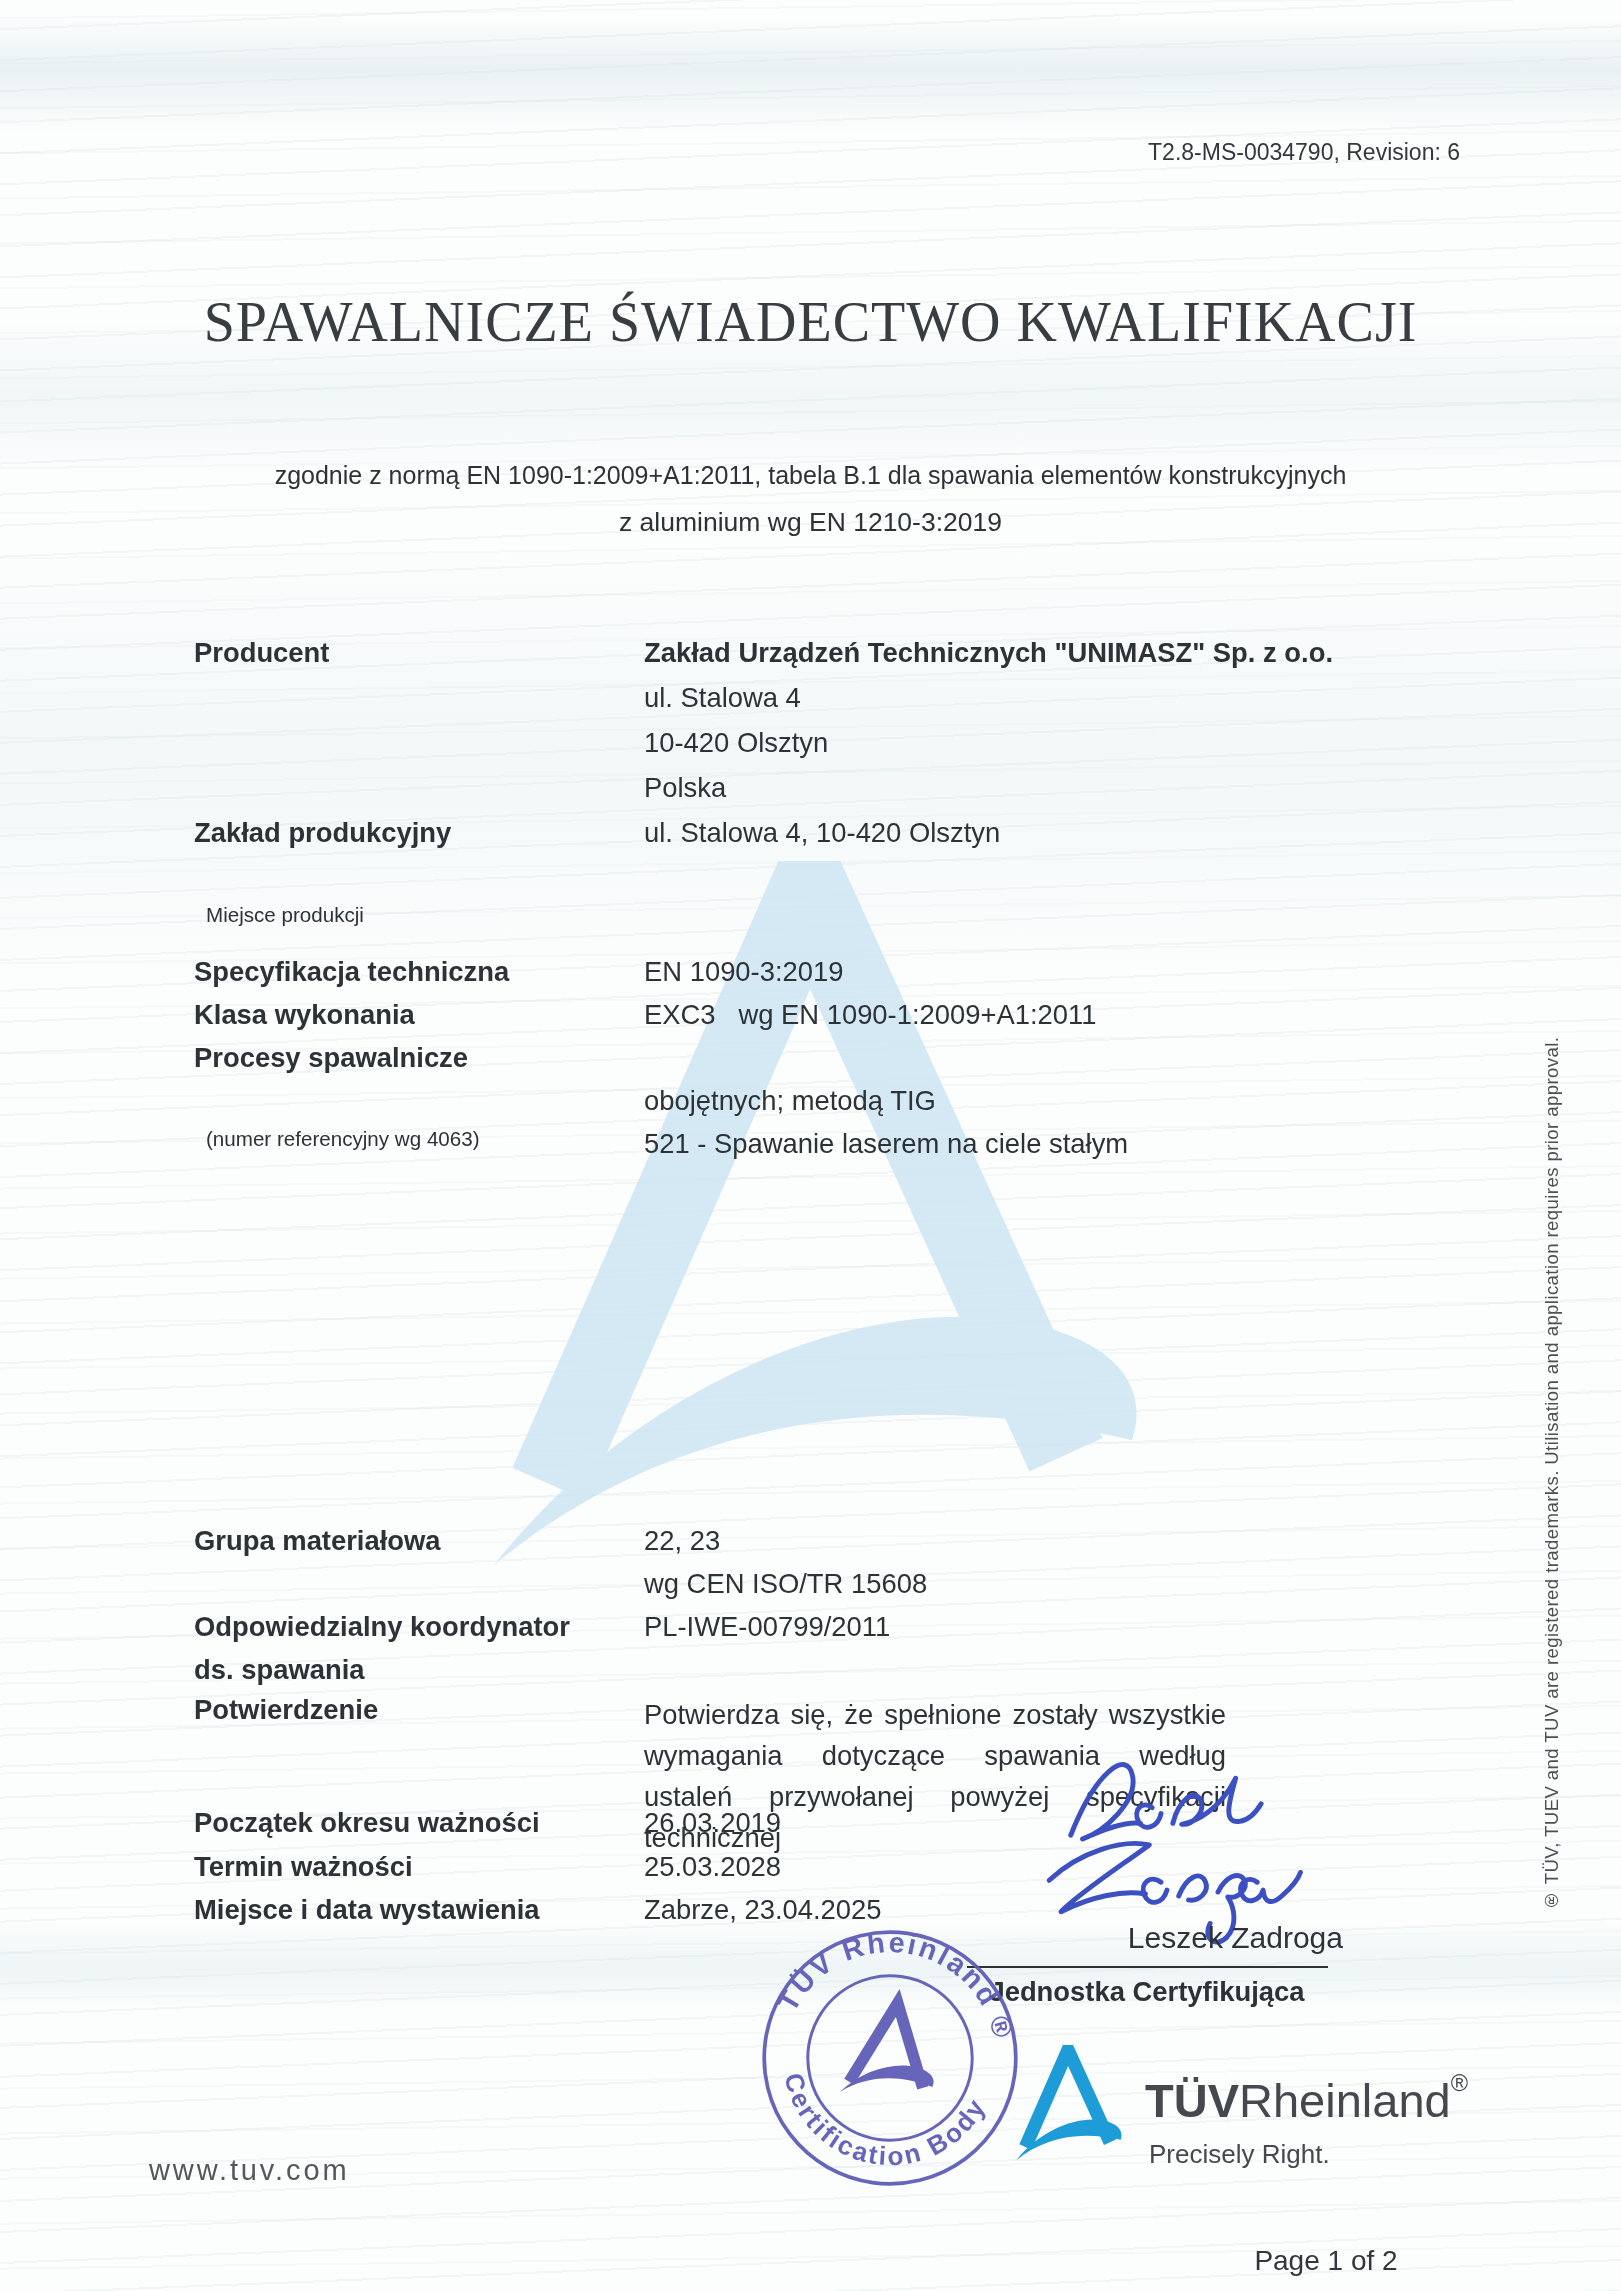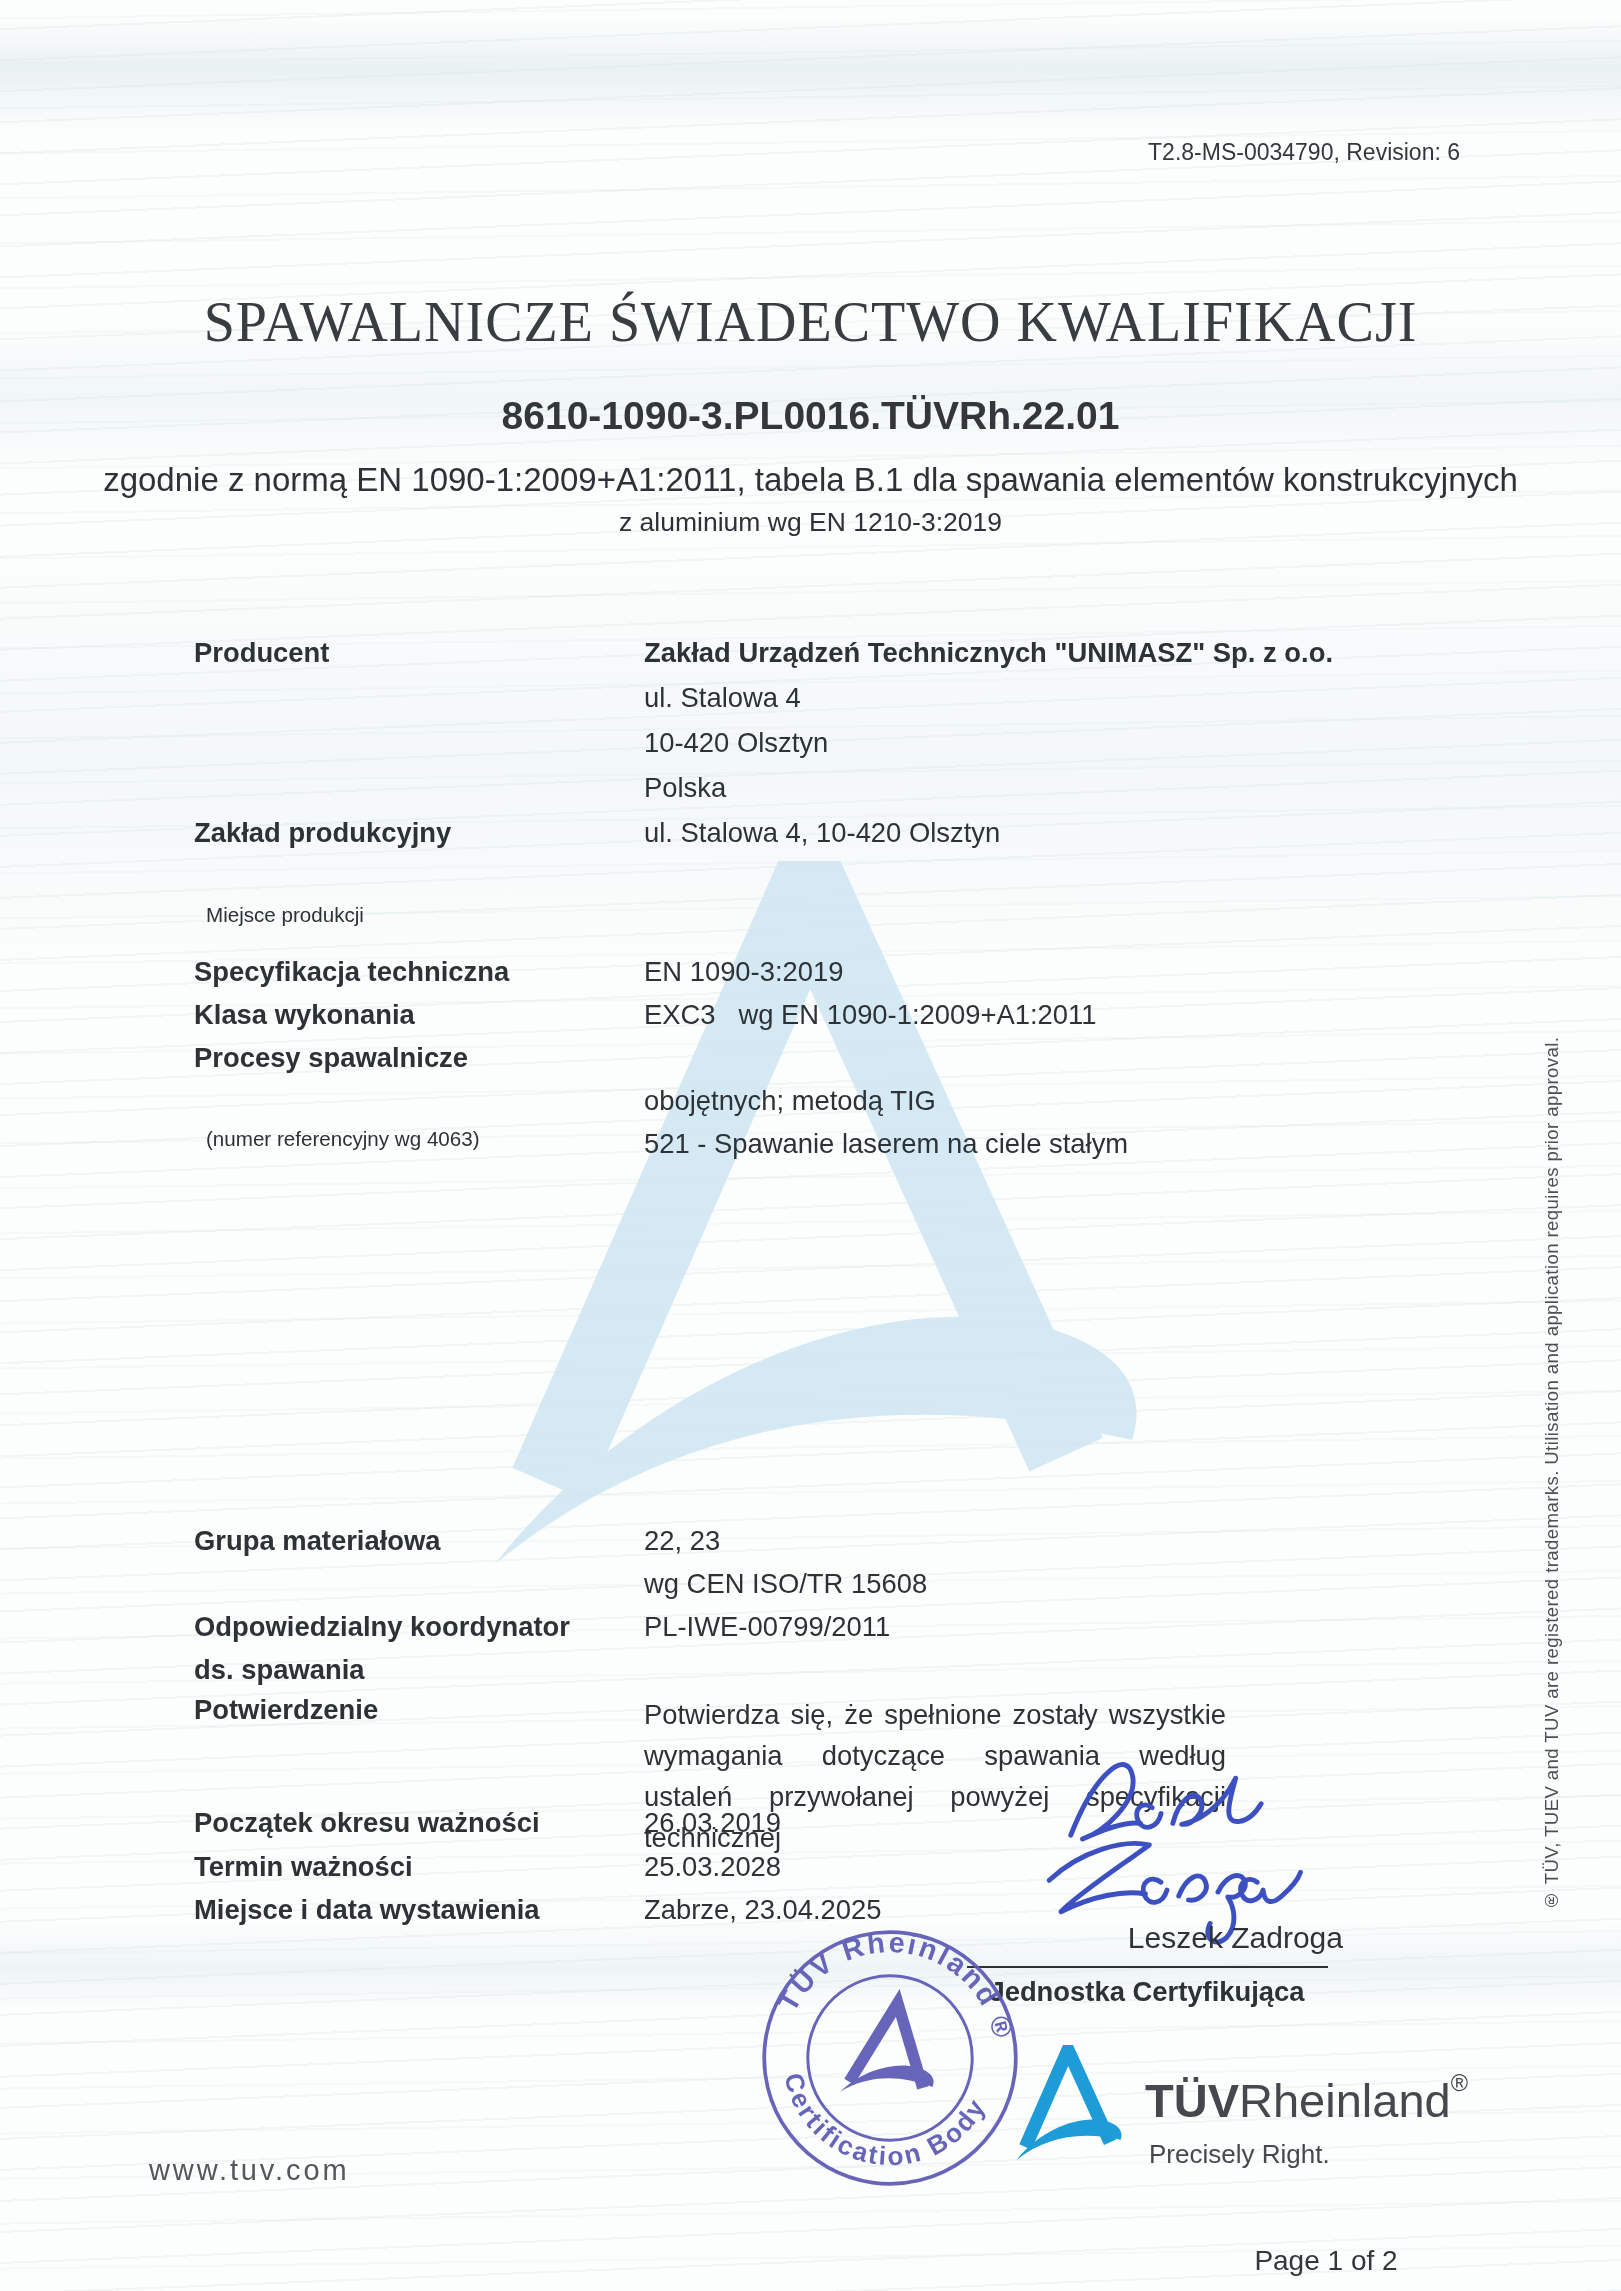--- a/index.html
+++ b/index.html
@@ -18,21 +18,21 @@
   .wash { position:absolute; left:0; width:100%; pointer-events:none; }
   .wash1 { top:17.6px;  height:114px; background:linear-gradient(180deg, rgba(214,228,233,0.00), rgba(212,227,232,0.45) 45%, rgba(214,228,233,0.00)); }
   .wash2 { top:323px; height:147px; background:linear-gradient(180deg, rgba(216,230,235,0.00), rgba(216,230,235,0.30) 50%, rgba(216,230,235,0.00)); }
   .wash3 { top:549px; height:421px; background:linear-gradient(180deg, rgba(220,233,237,0.00), rgba(220,233,237,0.28) 50%, rgba(222,234,238,0.00)); }
   .wash4 { top:1921px; height:88px; background:linear-gradient(180deg, rgba(216,230,235,0.00), rgba(214,229,234,0.35) 55%, rgba(216,230,235,0.00)); }
 
   .centered { position:absolute; left:0; width:100%; text-align:center; }
   .doc-ref  { position:absolute; top:139px; right:161px; font-size:23px; color:#34383c; }
   .doc-title{ top:290px; font-size:56px; letter-spacing:1px; color:#383d42;font-family:Liberation Serif, serif; }
   .cert-no  { top:394px; font-size:39px; font-weight:bold; color:#33373c; }
-  .norm1    { top:461px; font-size:33px; }
+  .norm1    { top:461px; font-size:25px; }
   .norm2    { top:507px; font-size:26.5px; }
 
   .lbl     { position:absolute; left:194px; font-size:27.4px; font-weight:bold; white-space:nowrap; }
   .lbl-sub { position:absolute; left:206px; font-size:20.6px; font-weight:normal; white-space:nowrap;margin-top:40px; }
   .val     { position:absolute; left:644px; font-size:27.4px; white-space:nowrap; }
   .val.bold{ font-weight:bold; }
 
   .confirm-para{
     position:absolute; left:644px; top:1694px; width:582px;
     font-size:27.4px; line-height:41px; text-align:justify; white-space:normal;
@@ -82,21 +82,20 @@
   <div class="wash wash2"></div>
   <div class="wash wash3"></div>
   <div class="wash wash4"></div>
 
   <svg class="watermark" viewBox="0 0 100 100">
     <use href="#tuvtri"></use>
   </svg>
 
   <div class="doc-ref">T2.8-MS-0034790, Revision: 6</div>
   <div class="centered doc-title">SPAWALNICZE ŚWIADECTWO KWALIFIKACJI</div>
-  <div class="centered cert-no">8610-1090-3.PL0016.TÜVRh.22.01</div>
   <div class="centered norm1">zgodnie z normą EN 1090-1:2009+A1:2011, tabela B.1 dla spawania elementów konstrukcyjnych</div>
   <div class="centered norm2">z aluminium wg EN 1210-3:2019</div>
 
   <div class="lbl" style="top:637px">Producent</div>
   <div class="val bold" style="top:637px">Zakład Urządzeń Technicznych "UNIMASZ" Sp. z o.o.</div>
   <div class="val" style="top:682px">ul. Stalowa 4</div>
   <div class="val" style="top:727px">10-420 Olsztyn</div>
   <div class="val" style="top:772px">Polska</div>
   <div class="lbl" style="top:817px">Zakład produkcyjny</div>
   <div class="lbl-sub" style="top:863px">Miejsce produkcji</div>

